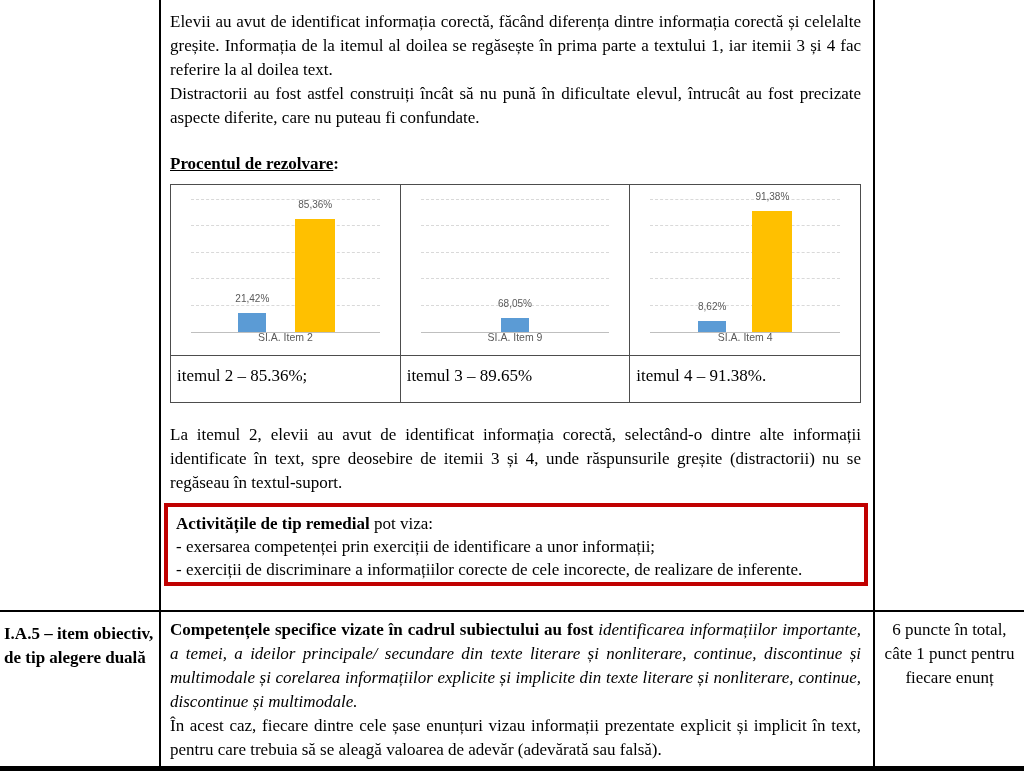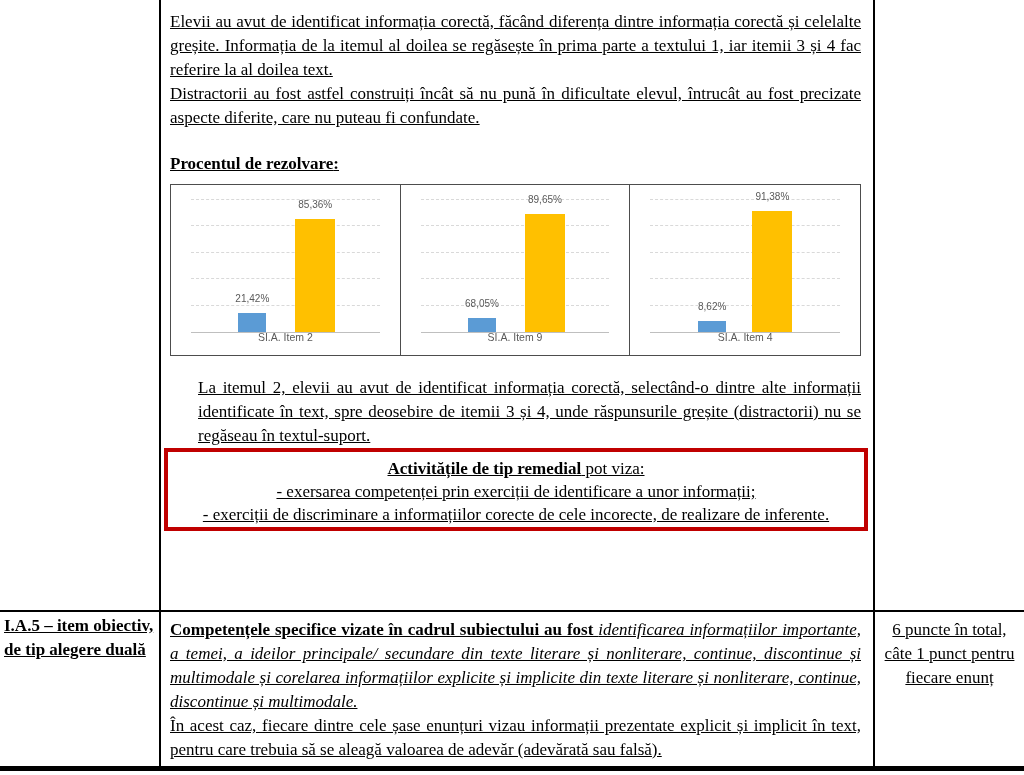--- a/index.html
+++ b/index.html
@@ -1,21 +1,21 @@
 <!DOCTYPE html>
 <html lang="ro"><head>
 <meta charset="utf-8">
 <style>
   html,body{margin:0;padding:0;background:#fff;}
   body{font-family:"Liberation Serif","DejaVu Serif",serif;color:#000;}
   .page{position:relative;width:1024px;height:766px;display:grid;
         grid-template-columns:161px 714px 149px;grid-template-rows:610px 156px;
         border-bottom:5px solid #000;background:#fff;}
   .page *{box-sizing:border-box;}
-  .cell{overflow:hidden;text-decoration:underline;}
+  .cell{overflow:hidden;}
   .br{border-right:2px solid #000;}
   .bt{border-top:2px solid #000;}
   .mid-cell{padding:10px 12px 0 9px;font-size:17px;line-height:24px;}
   .para{margin:0;text-align:justify;}
   .heading{margin:22px 0 8px 0;}
   .bold{font-weight:bold;}
   .underline{text-decoration:underline;}
   .italic{font-style:italic;margin-top:48px;}
 
   
@@ -29,25 +29,25 @@
   .bar-col{display:flex;flex-direction:column;align-items:center;justify-content:flex-end;}
   .bar{width:40px;}
   .bar.small{width:28px;}
   .bar-label{font-family:"Liberation Sans","DejaVu Sans",sans-serif;font-size:10px;color:#595959;white-space:nowrap;margin-bottom:2px;}
   .axis-label{position:absolute;left:0;right:0;bottom:6px;text-align:center;
      font-family:"Liberation Sans","DejaVu Sans",sans-serif;font-size:10.5px;color:#595959;}
   .result-row{display:grid;grid-template-columns:1fr 1fr 1fr;border-top:1px solid #4d4d4d;}
   .result-cell{height:46px;border-right:1px solid #4d4d4d;padding:8px 6px;font-size:17px;}
 
   
-  .red-box{border:4px solid #c00000;margin:0 -7px 0 -6px;padding:5px 8px 1px 8px;line-height:23px;text-align:center;}
+  .red-box{border:4px solid #c00000;margin:8px -7px 0 -6px;padding:5px 8px 1px 8px;line-height:23px;}
   .red-box p{margin:0;}
 
   
-  .left-cell{padding:2px 2px 0 4px;font-size:17px;line-height:24px;font-weight:bold;}
+  .left-cell{padding:10px 2px 0 4px;font-size:17px;line-height:24px;font-weight:bold;}
   .right-cell{padding:6px 3px 0 3px;font-size:17px;line-height:24px;text-align:center;}
 </style>
 </head>
 <body>
 
 <div class="page">
 
   <div class="cell br"></div>
 
   <div class="cell br mid-cell">
@@ -85,24 +85,20 @@
               <div class="gridline" style="bottom: 132px;"></div>
               <div class="gridline" style="bottom: 106px;"></div>
               <div class="gridline" style="bottom: 79px;"></div>
               <div class="gridline" style="bottom: 53px;"></div>
               <div class="gridline" style="bottom: 26px;"></div>
             <div class="bars">
               <div class="bar-col">
                 <span class="bar-label">68,05%</span>
                 <div class="bar small" style="height: 14px; background: rgb(91, 155, 213);"></div>
               </div>
-              <div class="bar-col">
-                <span class="bar-label">89,65%</span>
-                <div class="bar" style="height: 118px; background: rgb(255, 192, 0);"></div>
-              </div>
             </div>
           </div>
           <div class="axis-label">SI.A. Item 9</div>
         </div>
 
         <div class="chart-cell">
           <div class="plot">
               <div class="gridline" style="bottom: 132px;"></div>
               <div class="gridline" style="bottom: 106px;"></div>
               <div class="gridline" style="bottom: 79px;"></div>
@@ -116,23 +112,28 @@
               <div class="bar-col">
                 <span class="bar-label">91,38%</span>
                 <div class="bar" style="height: 121px; background: rgb(255, 192, 0);"></div>
               </div>
             </div>
           </div>
           <div class="axis-label">SI.A. Item 4</div>
         </div>
 
       </div>
+      <div class="result-row">
+        <div class="result-cell">itemul 2 – 85.36%;</div>
+        <div class="result-cell">itemul 3 – 89.65%</div>
+        <div class="result-cell">itemul 4 – 91.38%.</div>
+      </div>
     </div>
 
-    <p class="para" style="margin-top:20px;margin-left:28px;">La itemul 2, elevii au avut de identificat informația corectă, selectând-o dintre alte informații identificate în text, spre deosebire de itemii 3 și 4, unde răspunsurile greșite (distractorii) nu se regăseau în textul-suport.</p>
+    <p class="para" style="margin-top:20px;">La itemul 2, elevii au avut de identificat informația corectă, selectând-o dintre alte informații identificate în text, spre deosebire de itemii 3 și 4, unde răspunsurile greșite (distractorii) nu se regăseau în textul-suport.</p>
 
     <div class="red-box">
       <p><span class="bold">Activitățile de tip remedial</span><span> pot viza:</span></p>
       <p>- exersarea competenței prin exerciții de identificare a unor informații;</p>
       <p>- exerciții de discriminare a informațiilor corecte de cele incorecte, de realizare de inferente.</p>
     </div>
   </div>
 
   <div class="cell"></div>
 

